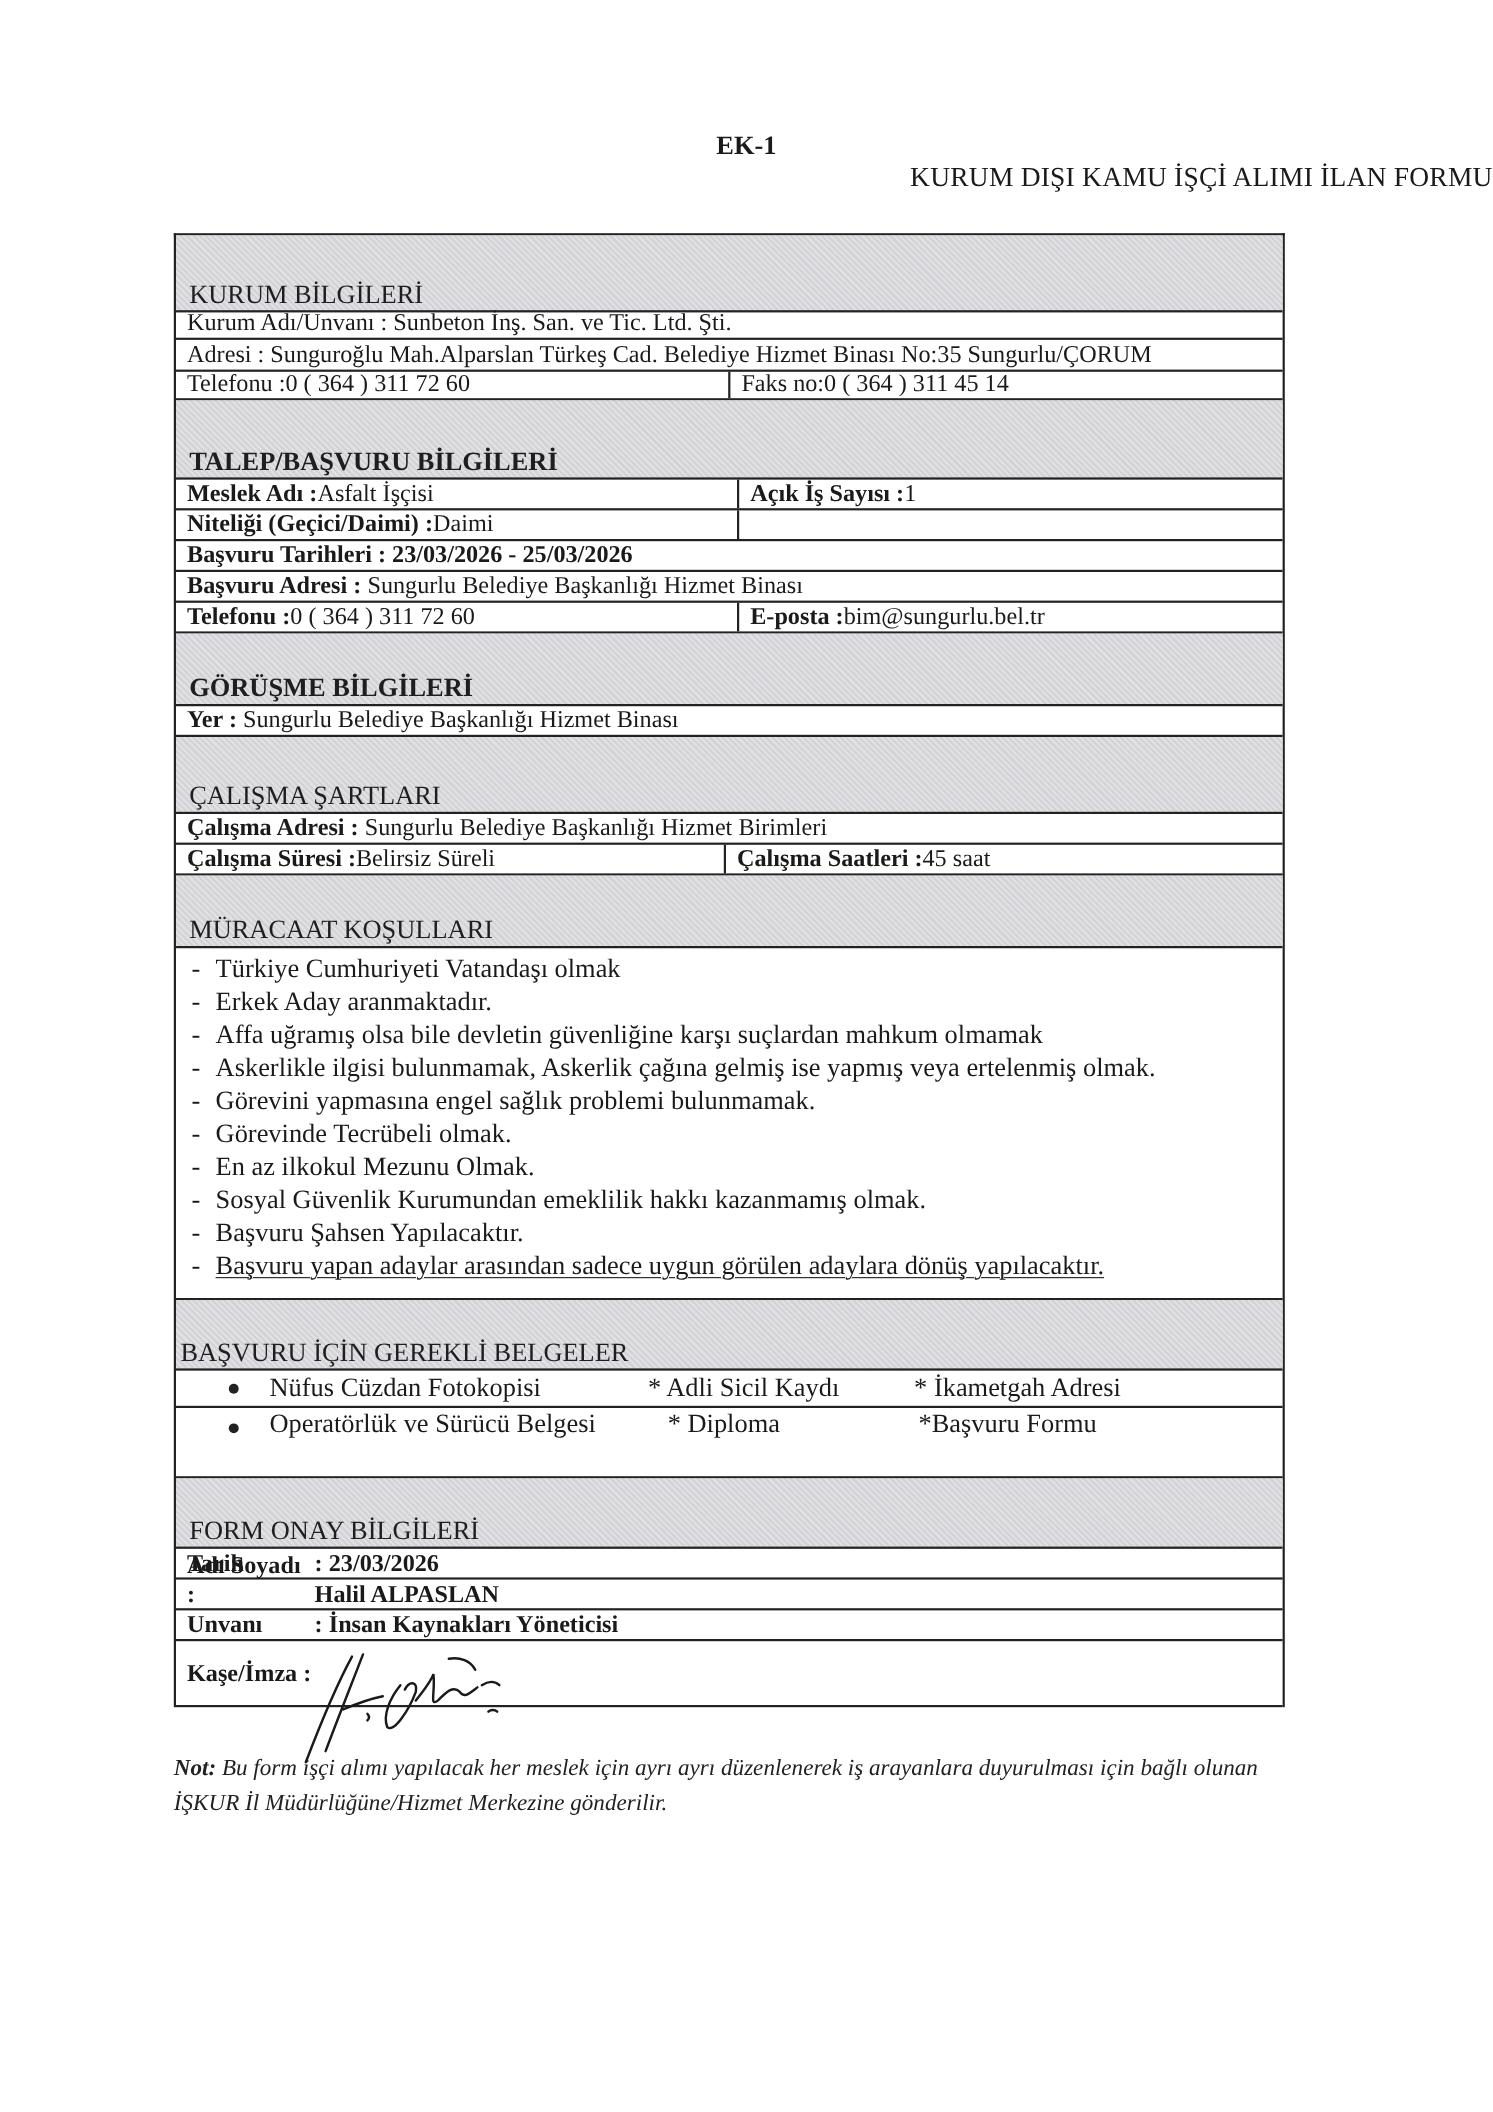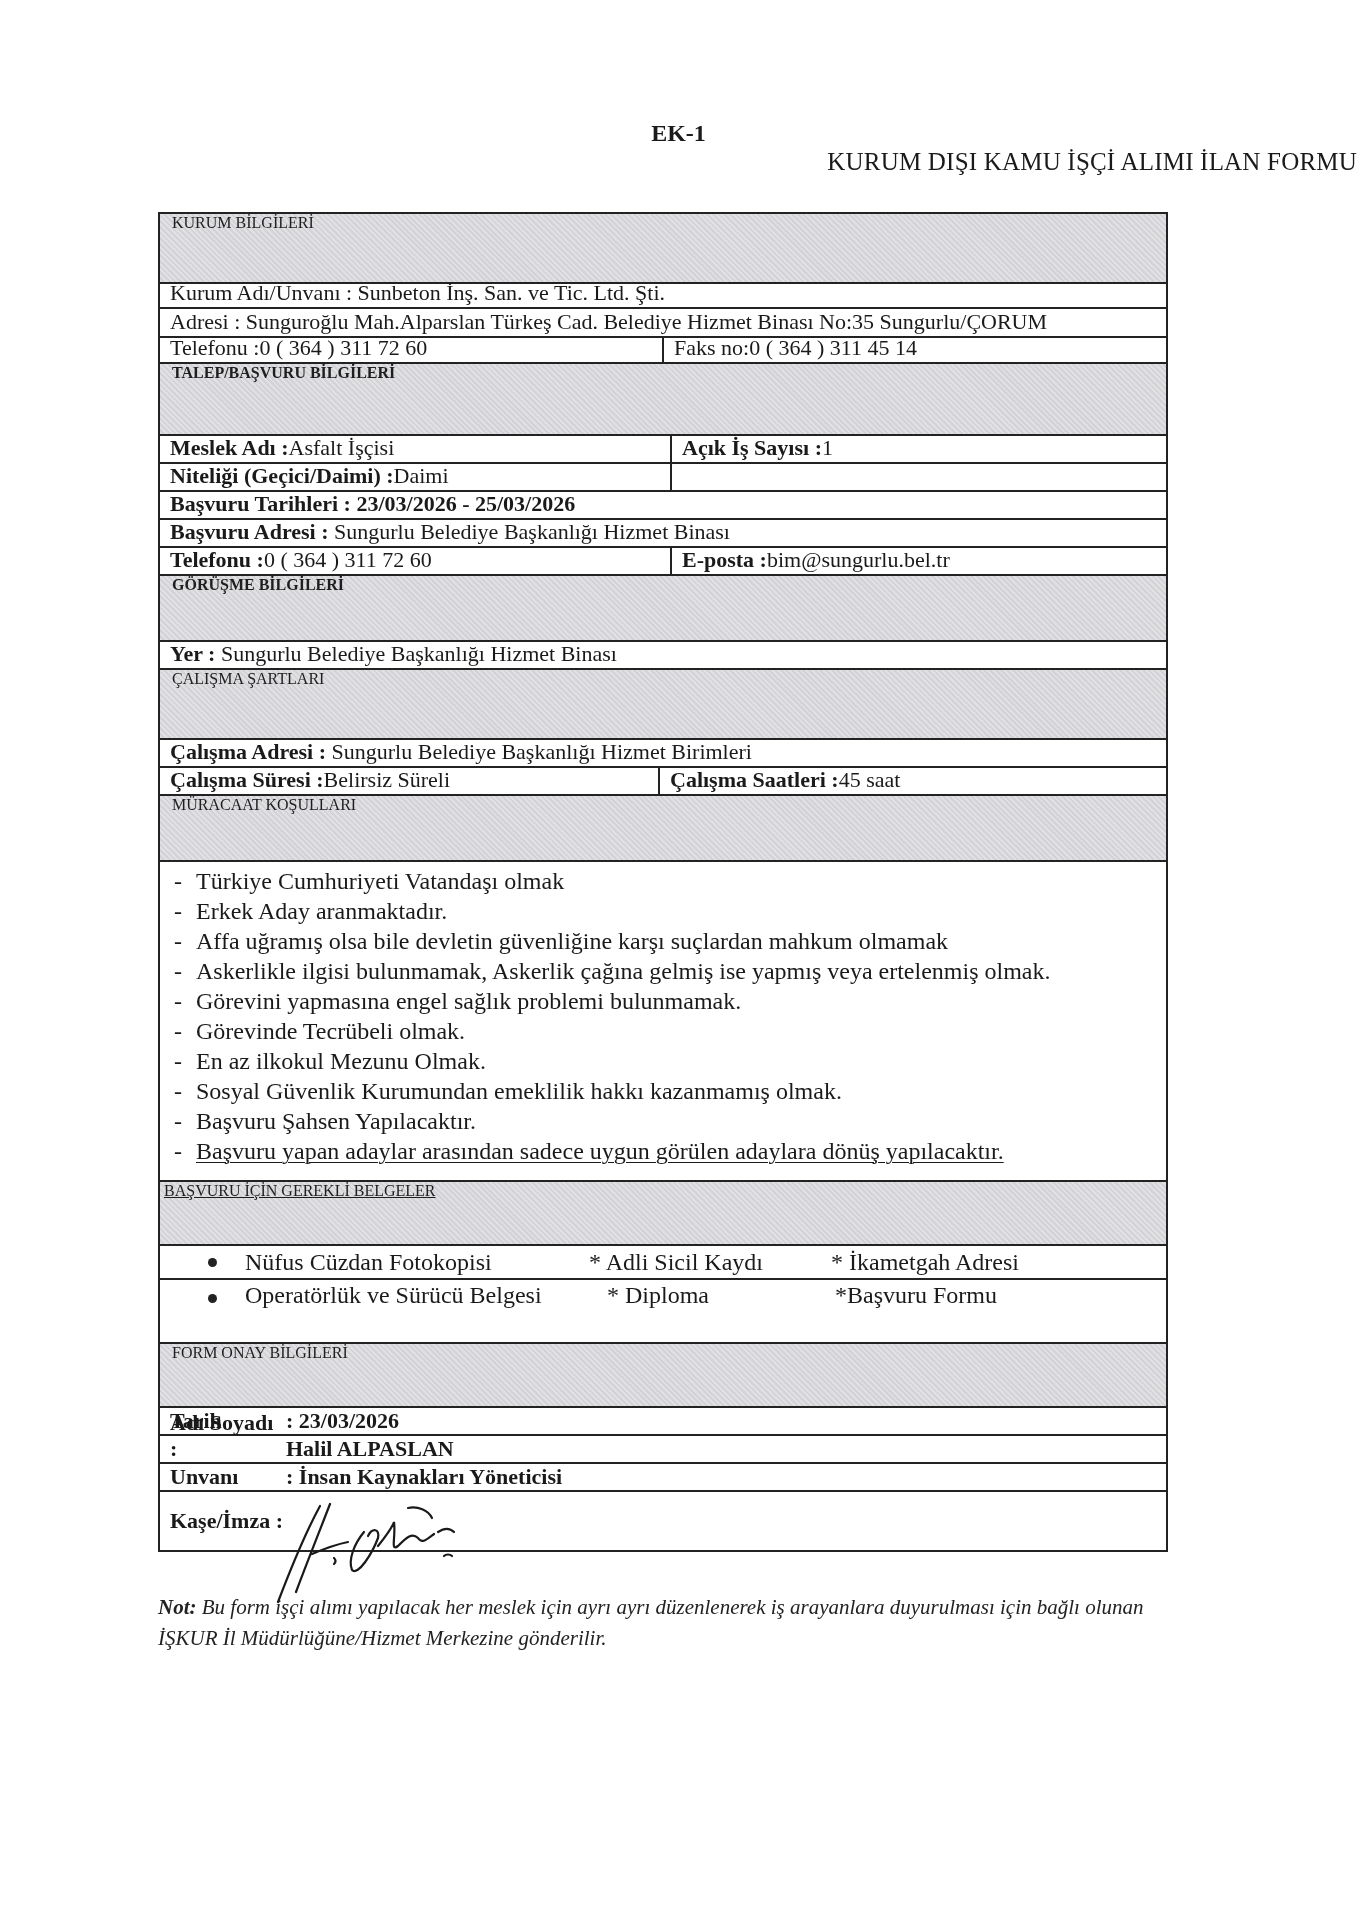--- a/index.html
+++ b/index.html
@@ -9,23 +9,23 @@
   }
   .title-block { position: absolute; left: 0; width: 1357px; text-align: center; }
   .ek { top: 120px; font-size: 24px; font-weight: bold; }
   .main-title { top: 148px; font-size: 25px; font-weight: normal; letter-spacing: 0.2px; text-align: right; }
 
   .form { position: absolute; left: 158px; top: 212px; width: 1006px; border: 2px solid #222; border-bottom: none; }
   .sec-header {
     background: #dadade;
     background-image: repeating-linear-gradient(45deg, rgba(255,255,255,0.18) 0 2px, rgba(0,0,0,0.03) 2px 4px);
     border-bottom: 2px solid #222;
-    display: flex; align-items: flex-start;
+    display: flex; align-items: flex-end;
     padding-left: 12px;
-    font-size: 16px; font-weight: bold; color: #1e1e1e;
+    font-size: 24px; font-weight: bold; color: #1e1e1e;
     box-sizing: border-box;
   }
   .sec-header.light { font-weight: normal; }
   .row { display: flex; border-bottom: 2px solid #222; box-sizing: border-box; font-size: 22px; align-items: flex-end; }
   .cell { padding: 0 0 1px 10px; box-sizing: border-box; white-space: nowrap; overflow: visible; }
   .cell.split-left { border-right: 2px solid #222; height: 100%; display: flex; align-items: flex-end; }
   .cell.split-right { display: flex; align-items: flex-end; height: 100%; }
   .b { font-weight: bold; }
   .list { border-bottom: 2px solid #222; padding: 4px 0 2px 0; }
   .li { display: flex; font-size: 24px; height: 30px; align-items: center; }
@@ -182,21 +182,21 @@
         <span class="dash">-</span>
         <span>Başvuru Şahsen Yapılacaktır.</span>
       </div>
     <div class="li">
         <span class="dash">-</span>
         <span style="text-decoration:underline; text-decoration-thickness:1px; text-underline-offset:3px;">Başvuru yapan adaylar arasından sadece uygun görülen adaylara dönüş yapılacaktır.</span>
       </div>
   </div>
 
   <div class="sec-header light" style="height:64px; padding-left:4px;">
-    <span style="font-weight:normal;text-decoration:underline;">BAŞVURU İÇİN GEREKLİ BELGELER</span>
+    <span style="font-weight:normal;">BAŞVURU İÇİN GEREKLİ BELGELER</span>
   </div>
   <div class="docs-row" style="height:34px;">
     <span class="bullet"></span>
     <span style="width:344px;">Nüfus Cüzdan Fotokopisi</span>
     <span style="width:242px;">* Adli Sicil Kaydı</span>
     <span>* İkametgah Adresi</span>
   </div>
   <div class="docs-row" style="height:64px; align-items:flex-start; padding-top:2px;">
     <span class="bullet" style="margin-top:12px;"></span>
     <span style="width:362px;">Operatörlük ve Sürücü Belgesi</span>

